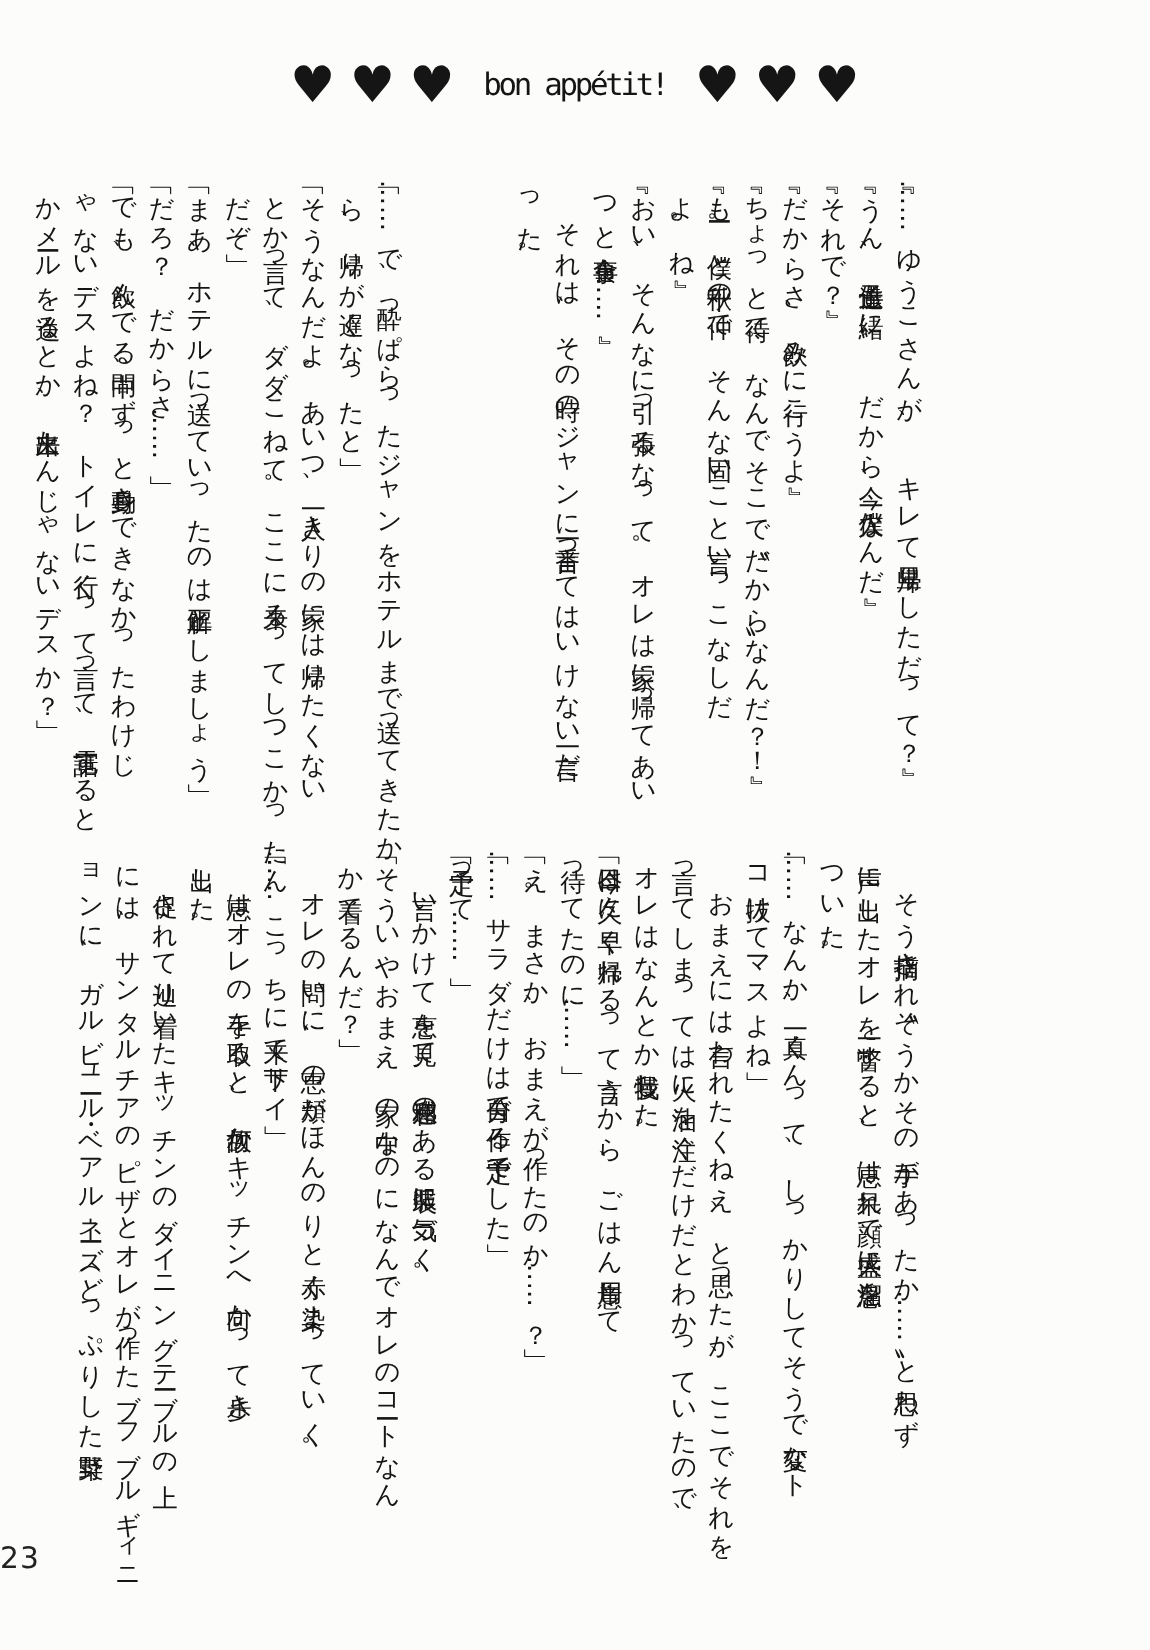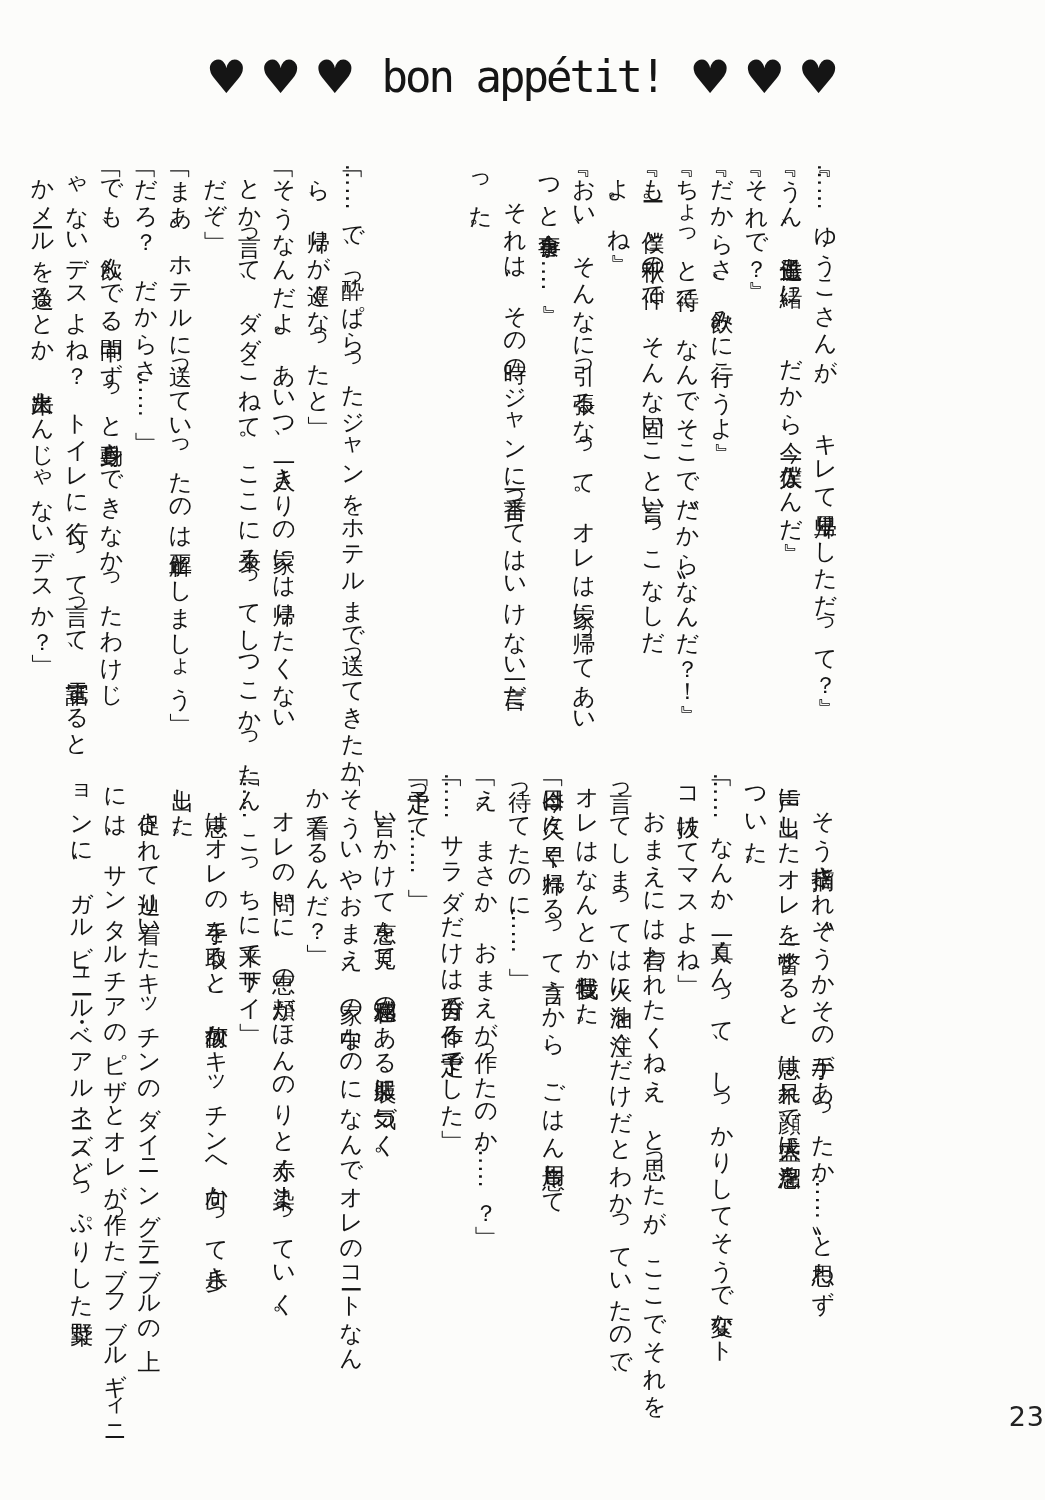--- a/index.html
+++ b/index.html
@@ -24,21 +24,21 @@
     line-height: 1;
   }
   .hearts {
     font-size: 46px;
     letter-spacing: 13px;
     margin-right: -13px; 
     font-family: "DejaVu Sans", sans-serif;
   }
   .title {
     font-family: "DejaVu Sans Mono", monospace;
-    font-size: 44px;
+    font-size: 28px;
     letter-spacing: -3px;
     white-space: pre;
   }
   
   .vtext {
     position: absolute;
     writing-mode: vertical-rl;
     text-orientation: mixed;
     white-space: pre;          
     font-size: 23px;
@@ -47,21 +47,21 @@
   }
   .vtext .vgroup { margin: 0; }
   .vtext .vgroup + .vgroup { margin-block-start: 24px; } 
   .vtext-top    { top: 163px; right: 133px; line-height: 34.5px; }
   .vtext-bottom { top: 772px; right: 138px; line-height: 33.7px; }
   
   .footer {
     position: absolute;
     top: 1401px; left: 0;
     width: 100%;
-    text-align: right;
+    text-align: left;
   }
   .page-number {
     font-size: 27px;
     letter-spacing: 1px;
     color: #222;
   }
 </style>
 </head>
 <body>
 

